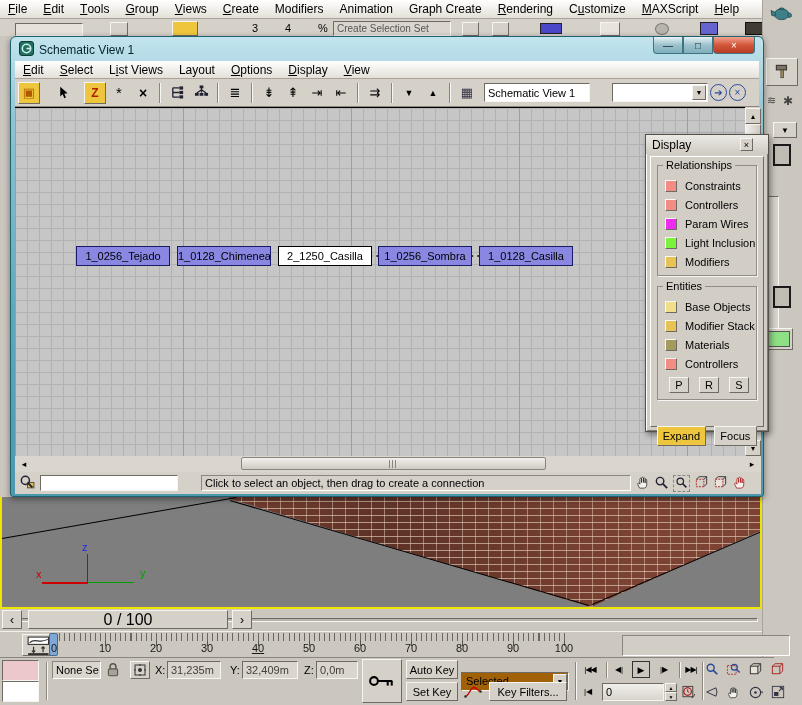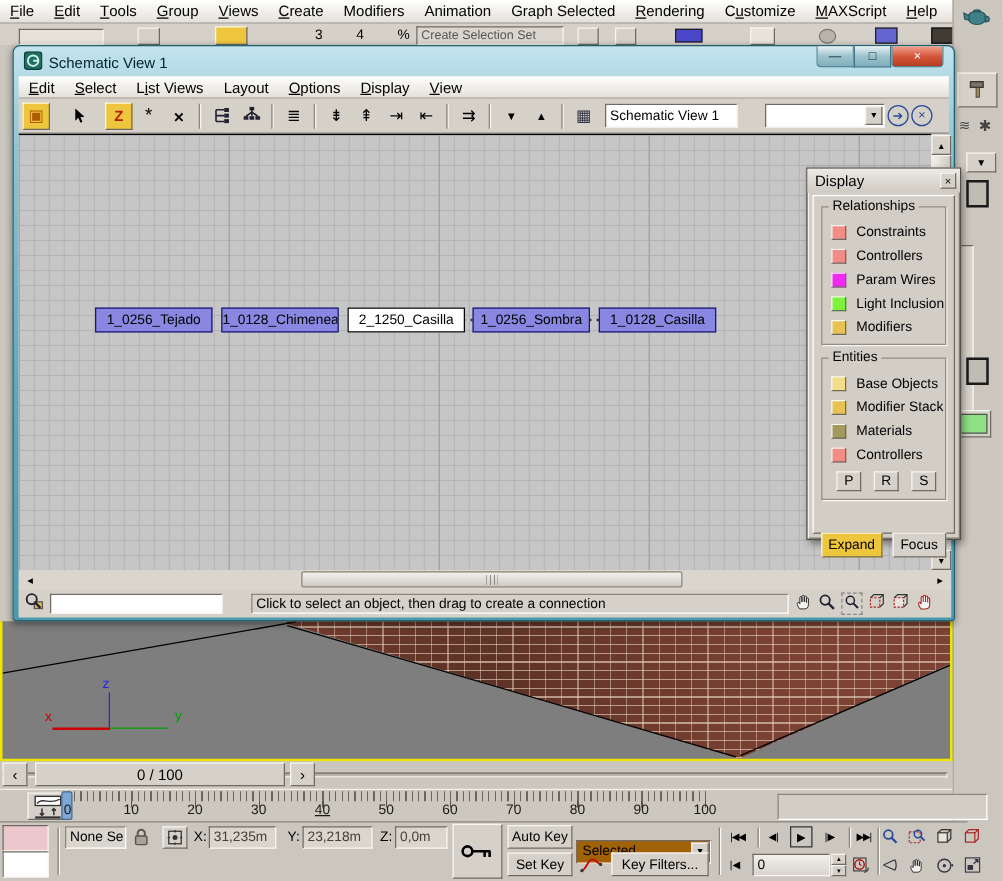--- a/index.html
+++ b/index.html
@@ -25,21 +25,21 @@
 .tbtn{width:22px;height:22px;display:flex;align-items:center;justify-content:center;font-size:12px;border:1px solid;border-color:#f7f5f1 #6f6b63 #6f6b63 #f7f5f1;background:#d5d1c9;}
 .tbtn.active{background:#eec63e;}
 .canvas{position:absolute;left:0;top:46px;width:730px;height:349px;border-top:1px solid #000;background-color:#c6c6c6;background-image:linear-gradient(to right,#9e9e9e 1px,transparent 1px),linear-gradient(to right,#b2b2b2 1px,transparent 1px),linear-gradient(to bottom,#b2b2b2 1px,transparent 1px);background-size:168px 168px,12px 12px,12px 12px;overflow:hidden;}
 .node{position:absolute;top:138px;width:94px;height:20px;background:#8987e1;border:1px solid #1a1a66;font-size:11px;line-height:18px;text-align:center;overflow:hidden;white-space:nowrap;}
 .node.sel{background:#ffffff;border-color:#000;}
 .dash-link{position:absolute;left:321px;top:147px;width:228px;border-top:2px dashed #3a3a20;}
 .scroll-thumb{position:absolute;background:linear-gradient(#f2f0ec,#cfcbc3);border:1px solid #8a867e;border-radius:2px;}
 .grip{background:repeating-linear-gradient(90deg,#8a867e 0 1px,transparent 1px 3px);width:9px;height:8px;}
 
 .floater{position:absolute;left:645px;top:134px;width:124px;height:298px;background:#d2cec6;border:1px solid #55514a;box-shadow:1px 1px 0 #fff inset,-1px -1px 0 #7f7b73 inset,2px 3px 6px rgba(0,0,0,.4);}
-.fl-title{height:19px;display:flex;align-items:center;justify-content:space-between;padding:0 3px 0 6px;background:linear-gradient(#eceae4,#cfcbc3);font-size:12px;text-align:right;}
+.fl-title{height:19px;display:flex;align-items:center;justify-content:space-between;padding:0 15px 0 6px;background:linear-gradient(#eceae4,#cfcbc3);font-size:12px;text-align:right;}
 .fl-inner{position:absolute;left:4px;right:4px;top:21px;bottom:4px;border:1px solid;border-color:#ffffff #6f6b63 #6f6b63 #ffffff;padding:8px 4px 4px 4px;}
 .gbox{position:relative;border:1px solid #918d85;box-shadow:1px 1px 0 rgba(255,255,255,.8);padding:10px 3px 4px 7px;margin:0 2px 10px 2px;}
 .gleg{position:absolute;top:-7px;left:5px;background:#d2cec6;padding:0 3px;font-size:11px;}
 .prow{display:flex;align-items:center;gap:8px;height:19px;}
 .swatch{width:12px;height:12px;border:1px solid;border-color:#f8f8f4 #6f6b63 #6f6b63 #f8f8f4;flex:0 0 auto;}
 .plabel{font-size:11px;white-space:nowrap;}
 .xbtn{display:inline-flex;align-items:center;justify-content:center;border:1px solid;border-color:#f7f5f1 #6f6b63 #6f6b63 #f7f5f1;background:#d5d1c9;font-size:11px;}
 .prs{width:20px;height:16px;}
 
 .lbl{font-size:11px;}
@@ -52,21 +52,21 @@
 
 <div class="abs menubar" style="left:0;top:0;width:802px;height:19px;">
     <span class="mi"><u>F</u>ile</span>
     <span class="mi"><u>E</u>dit</span>
     <span class="mi"><u>T</u>ools</span>
     <span class="mi"><u>G</u>roup</span>
     <span class="mi"><u>V</u>iews</span>
     <span class="mi"><u>C</u>reate</span>
     <span class="mi">Modifiers</span>
     <span class="mi">Animation</span>
-    <span class="mi">Graph Selected</span>
+    <span class="mi">Graph Create</span>
     <span class="mi"><u>R</u>endering</span>
     <span class="mi">C<u>u</u>stomize</span>
     <span class="mi"><u>M</u>AXScript</span>
     <span class="mi"><u>H</u>elp</span>
   </div>
 
 <div class="abs" style="left:0;top:19px;width:802px;height:17px;background:#d5d1c9;">
   <div class="abs sunk" style="left:15px;top:4px;width:68px;height:13px;background:#e6e2da;"></div>
   <div class="abs raised" style="left:110px;top:3px;width:18px;height:14px;"></div>
   <div class="abs raised" style="left:172px;top:2px;width:26px;height:15px;background:#eec63e;"></div>
@@ -115,21 +115,21 @@
   <div class="abs" style="left:40px;top:85px;width:46px;height:2px;background:#cc0000;"></div>
   <div class="abs" style="left:86px;top:85px;width:46px;height:1px;background:#00a000;"></div>
   <span class="abs" style="left:80px;top:44px;color:#2424ee;">z</span>
   <span class="abs" style="left:34px;top:71px;color:#cc0000;">x</span>
   <span class="abs" style="left:138px;top:70px;color:#00a000;">y</span>
 </div>
 
 <div class="abs" style="left:0;top:609px;width:762px;height:22px;background:#cbc7bf;">
   <div class="abs sunk" style="left:2px;top:9px;width:756px;height:4px;background:#b8b4ac;"></div>
   <div class="abs raised cc" style="left:2px;top:1px;width:20px;height:19px;font-size:12px;">‹</div>
-  <div class="abs raised cc" style="left:28px;top:1px;width:200px;height:19px;font-size:12px;">0 / 100</div>
+  <div class="abs raised cc" style="left:28px;top:1px;width:200px;height:19px;font-size:16px;">0 / 100</div>
   <div class="abs raised cc" style="left:232px;top:1px;width:20px;height:19px;font-size:12px;">›</div>
 </div>
 
 <div class="abs" style="left:0;top:631px;width:762px;height:26px;background:#ccc8c0;border-top:1px solid #f2f0ec;">
   <div class="abs raised" style="left:22px;top:2px;width:34px;height:22px;padding:1px 3px;">
     <svg width="26" height="19" viewBox="0 0 18 14">
         <rect x="1" y="0.8" width="15" height="5.4" fill="#fff" stroke="#333" stroke-width="0.8"></rect>
         <path d="M2 5 C6 1 9 6 15.5 2.5" stroke="#333" fill="none" stroke-width="0.8"></path>
         <path d="M5 8 L5 12 M3.8 10.8 L5 12 L6.2 10.8 M12 12 L12 8 M10.8 9.2 L12 8 L13.2 9.2" stroke="#333" fill="none" stroke-width="0.9"></path>
         <rect x="1" y="12.6" width="15" height="1.4" fill="#333"></rect>
@@ -166,21 +166,21 @@
   <div class="abs raised cc" style="left:130px;top:3px;width:20px;height:18px;">
       <svg width="12" height="12" viewBox="0 0 12 12">
         <rect x="1" y="1" width="10" height="10" fill="none" stroke="#333"></rect>
         <circle cx="6" cy="6" r="2" fill="#333"></circle>
         <path d="M6 0 V2 M6 10 V12 M0 6 H2 M10 6 H12" stroke="#333"></path>
       </svg>
     </div>
   <span class="abs lbl" style="left:155px;top:6px;">X:</span>
   <div class="abs sunk field" style="left:167px;top:3px;width:54px;height:18px;color:#44403a;">31,235m</div>
   <span class="abs lbl" style="left:230px;top:6px;">Y:</span>
-  <div class="abs sunk field" style="left:242px;top:3px;width:56px;height:18px;color:#44403a;">23,218m</div>
+  <div class="abs sunk field" style="left:242px;top:3px;width:56px;height:18px;color:#44403a;">32,409m</div>
   <span class="abs lbl" style="left:304px;top:6px;">Z:</span>
   <div class="abs sunk field" style="left:316px;top:3px;width:42px;height:18px;color:#44403a;">0,0m</div>
 
 
   <div class="abs raised cc" style="left:362px;top:1px;width:40px;height:44px;">
       <svg width="28" height="16" viewBox="0 0 24 14">
         <circle cx="5" cy="7" r="3.4" fill="none" stroke="#000" stroke-width="1.8"></circle>
         <line x1="8.5" y1="7" x2="21" y2="7" stroke="#000" stroke-width="1.8"></line>
         <line x1="17" y1="7" x2="17" y2="11" stroke="#000" stroke-width="1.8"></line>
         <line x1="20.5" y1="7" x2="20.5" y2="11" stroke="#000" stroke-width="1.8"></line>

